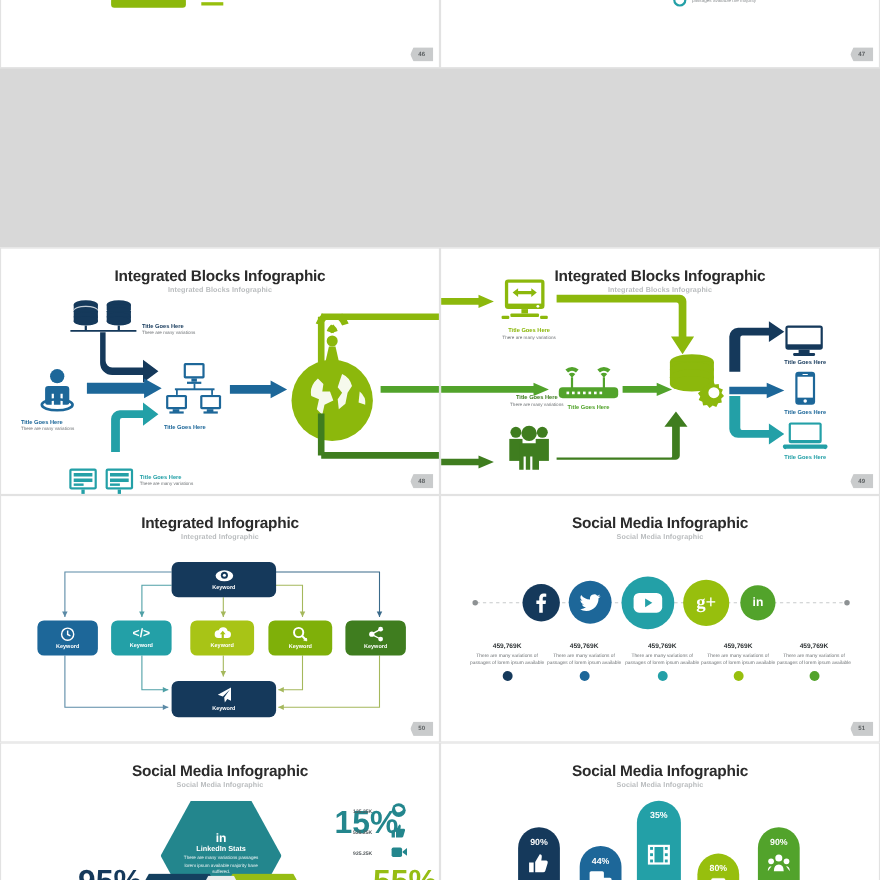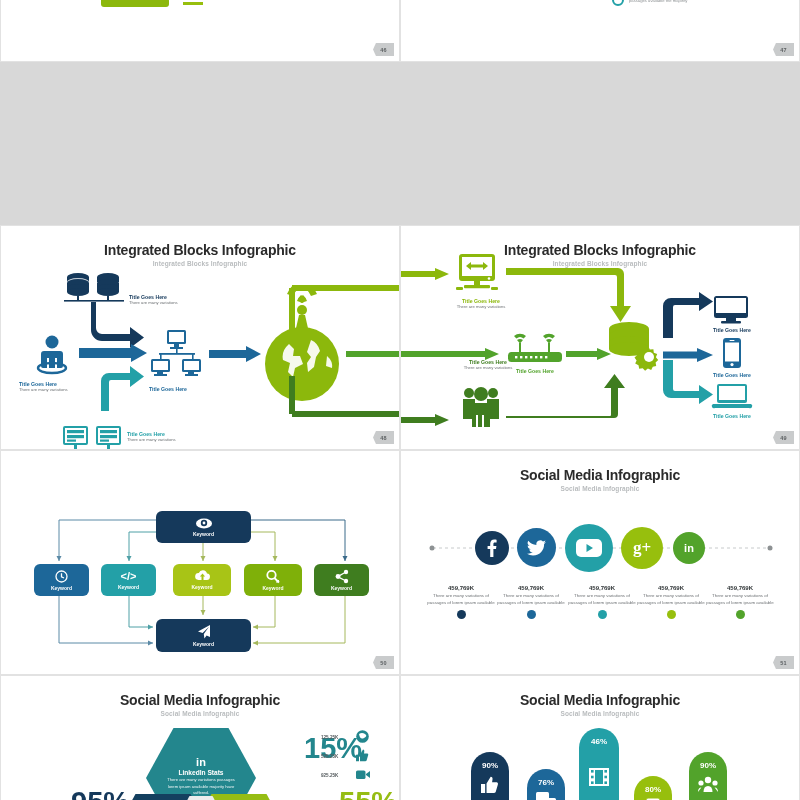--- a/index.html
+++ b/index.html
@@ -369,20 +369,24 @@
           <rect x="6" y="2" width="26" height="14" fill="#fff"></rect>
       <path d="M0 20 h38 a2 2 0 0 1 -2 4 H2 a2 2 0 0 1 -2 -4 Z"></path>
         </g>
     </svg>
     <div style="position:absolute;left:302px;top:187px;width:58px;text-align:center;color:#23a0a7" class="lbl-t">Title Goes Here</div>
 
     <div class="pagenum">49</div>
   </div>
 
   <div class="slide">
+    <div class="ttl" style="top:16px">
+      <div class="t1">Integrated Infographic</div>
+      <div class="t2">Integrated Infographic</div>
+    </div>
 
     <svg style="position:absolute;left:0;top:0" width="400" height="225">
       <g fill="none" stroke-width="1">
         <path d="M155 69 H58 V110" stroke="#5b8aa6"></path>
           <path d="M58 110 l-2.5 -5 h5 Z" fill="#5b8aa6" stroke="none"></path>
         <path d="M155 81 H128 V110" stroke="#4fa0a6"></path>
           <path d="M128 110 l-2.5 -5 h5 Z" fill="#4fa0a6" stroke="none"></path>
         <path d="M202 92 V110" stroke="#a5b85c"></path>
           <path d="M202 110 l-2.5 -5 h5 Z" fill="#a5b85c" stroke="none"></path>
         <path d="M248 81 H274 V110" stroke="#a5b85c"></path>
@@ -579,31 +583,31 @@
     </div>
 
     <div class="bar" style="left:70px;top:76px;width:38px;height:105px;background:#15395b">
       <div class="bp">90%</div>
       <svg width="18" height="18" viewBox="0 0 13 13" style="margin-top:6px">
         <path d="M4 5.5 L7 .5 q1.6 0 1.3 2 L8 4.5 h3.4 q1.2 .4 .8 1.6 l-1.6 5.4 q-.3 .8 -1.4 .8 H4 Z M0 5.8 h3 v6.5 H0 Z" fill="#fff"></path>
       </svg>
     </div>
 
     <div class="bar" style="left:126px;top:93px;width:38px;height:88px;background:#1d6799">
-      <div class="bp">76%</div>
+      <div class="bp">44%</div>
       <svg width="20" height="16" viewBox="0 0 20 16" style="margin-top:5px">
         <rect x="0" y="0" width="13" height="9" rx="1.5" fill="#fff"></rect>
           <path d="M3 9 h4 l-4 3.5 Z" fill="#fff"></path>
         <rect x="7" y="6" width="13" height="9" rx="1.5" fill="#fff"></rect>
           <path d="M16 15 h-4 l4 3 Z" fill="#fff"></path>
       </svg>
     </div>
 
     <div class="bar" style="left:178px;top:52px;width:40px;height:129px;background:#23a0a7">
-      <div class="bp">46%</div>
+      <div class="bp">35%</div>
       <svg width="20" height="18" viewBox="0 0 20 18" style="margin-top:22px">
         <rect x="0" y="0" width="20" height="18" fill="#fff"></rect>
         <g fill="#23a0a7">
             <rect x="2" y="2" width="2.6" height="2.6"></rect>
             <rect x="2" y="7.7" width="2.6" height="2.6"></rect>
         <rect x="2" y="13.4" width="2.6" height="2.6"></rect>
             <rect x="15.4" y="2" width="2.6" height="2.6"></rect>
         <rect x="15.4" y="7.7" width="2.6" height="2.6"></rect>
             <rect x="15.4" y="13.4" width="2.6" height="2.6"></rect>
         <rect x="6" y="2" width="8" height="14"></rect>

